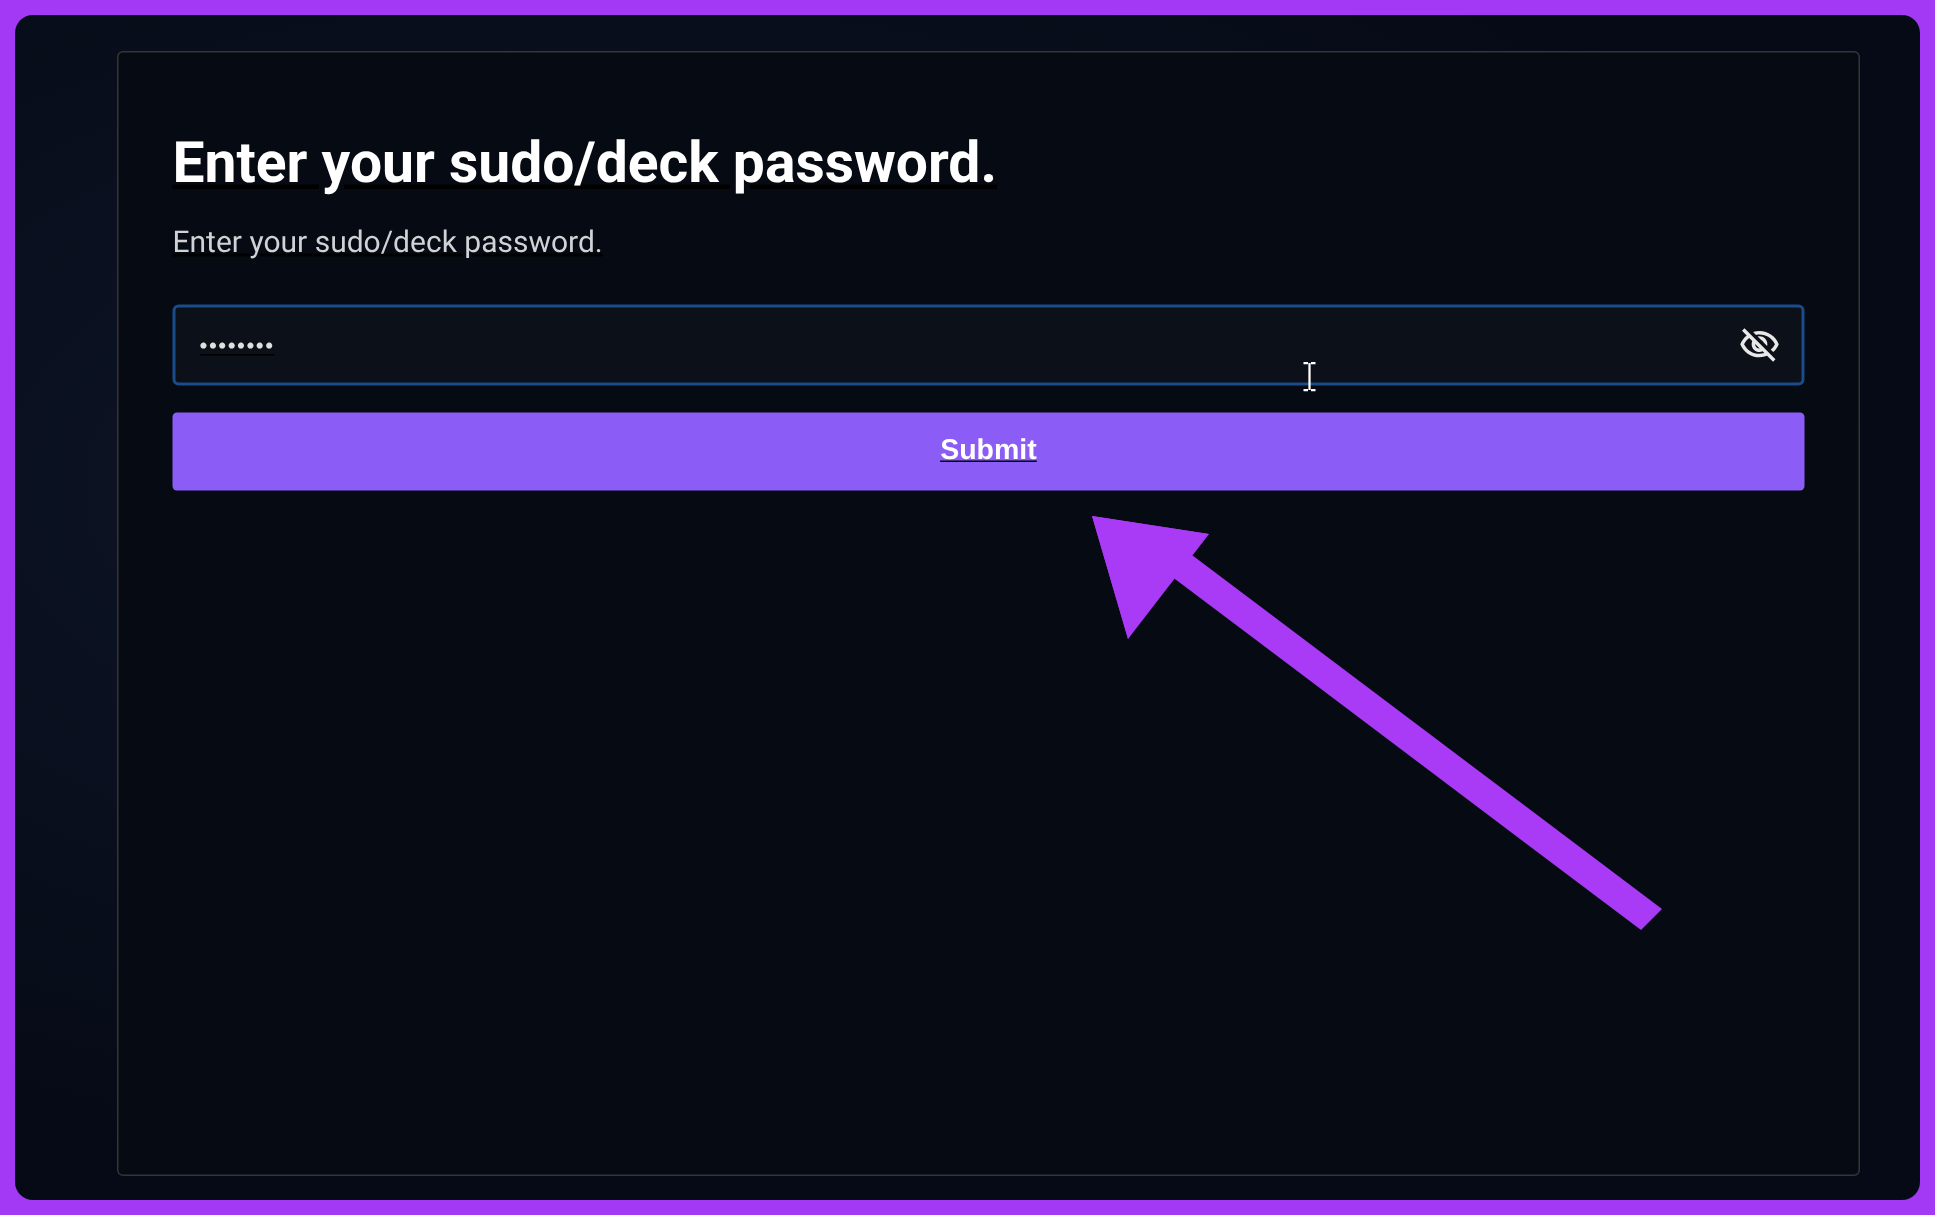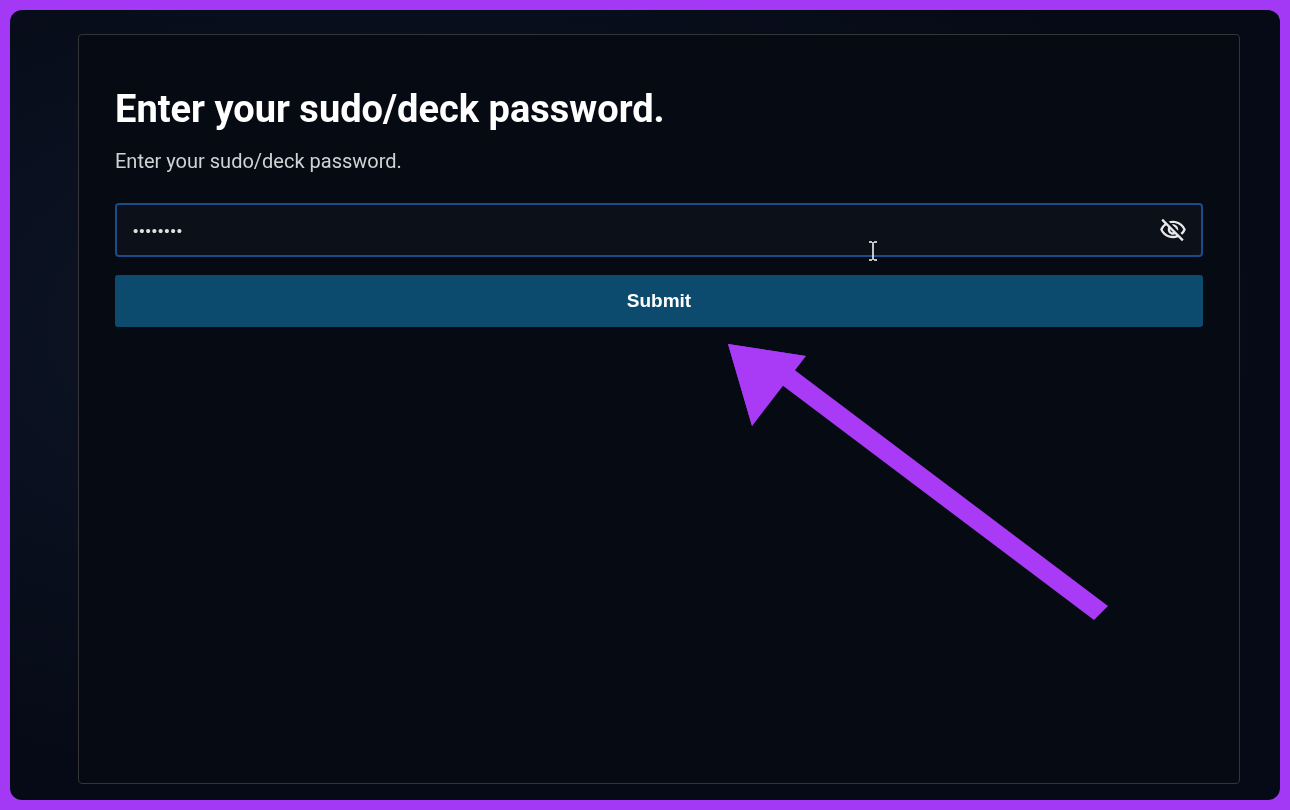--- a/index.html
+++ b/index.html
@@ -68,20 +68,21 @@
       width: 18px;
       height: 18px;
       display: flex;
       align-items: center;
       justify-content: center;
       cursor: pointer;
       color: #d8dadd;
     }
     .content {
       padding: 52px 36px 0 36px;
+      text-decoration: underline;
     }
     .page-heading {
       color: #ffffff;
       font-size: 38px;
       font-weight: 700;
       margin-bottom: 18px;
     }
     .page-subtitle {
       color: #d0d2d5;
       font-size: 20px;
@@ -118,21 +119,21 @@
       height: 28px;
       cursor: pointer;
       color: #e8e8e8;
       display: flex;
       align-items: center;
       justify-content: center;
     }
     .submit-btn {
       width: 100%;
       height: 52px;
-      background: #0c4a6e;
+      background: #8b5cf6;
       border: none;
       border-radius: 3px;
       color: #ffffff;
       font-size: 19px;
       font-weight: 600;
       cursor: pointer;
       display: flex;
       align-items: center;
       justify-content: center;
     }

